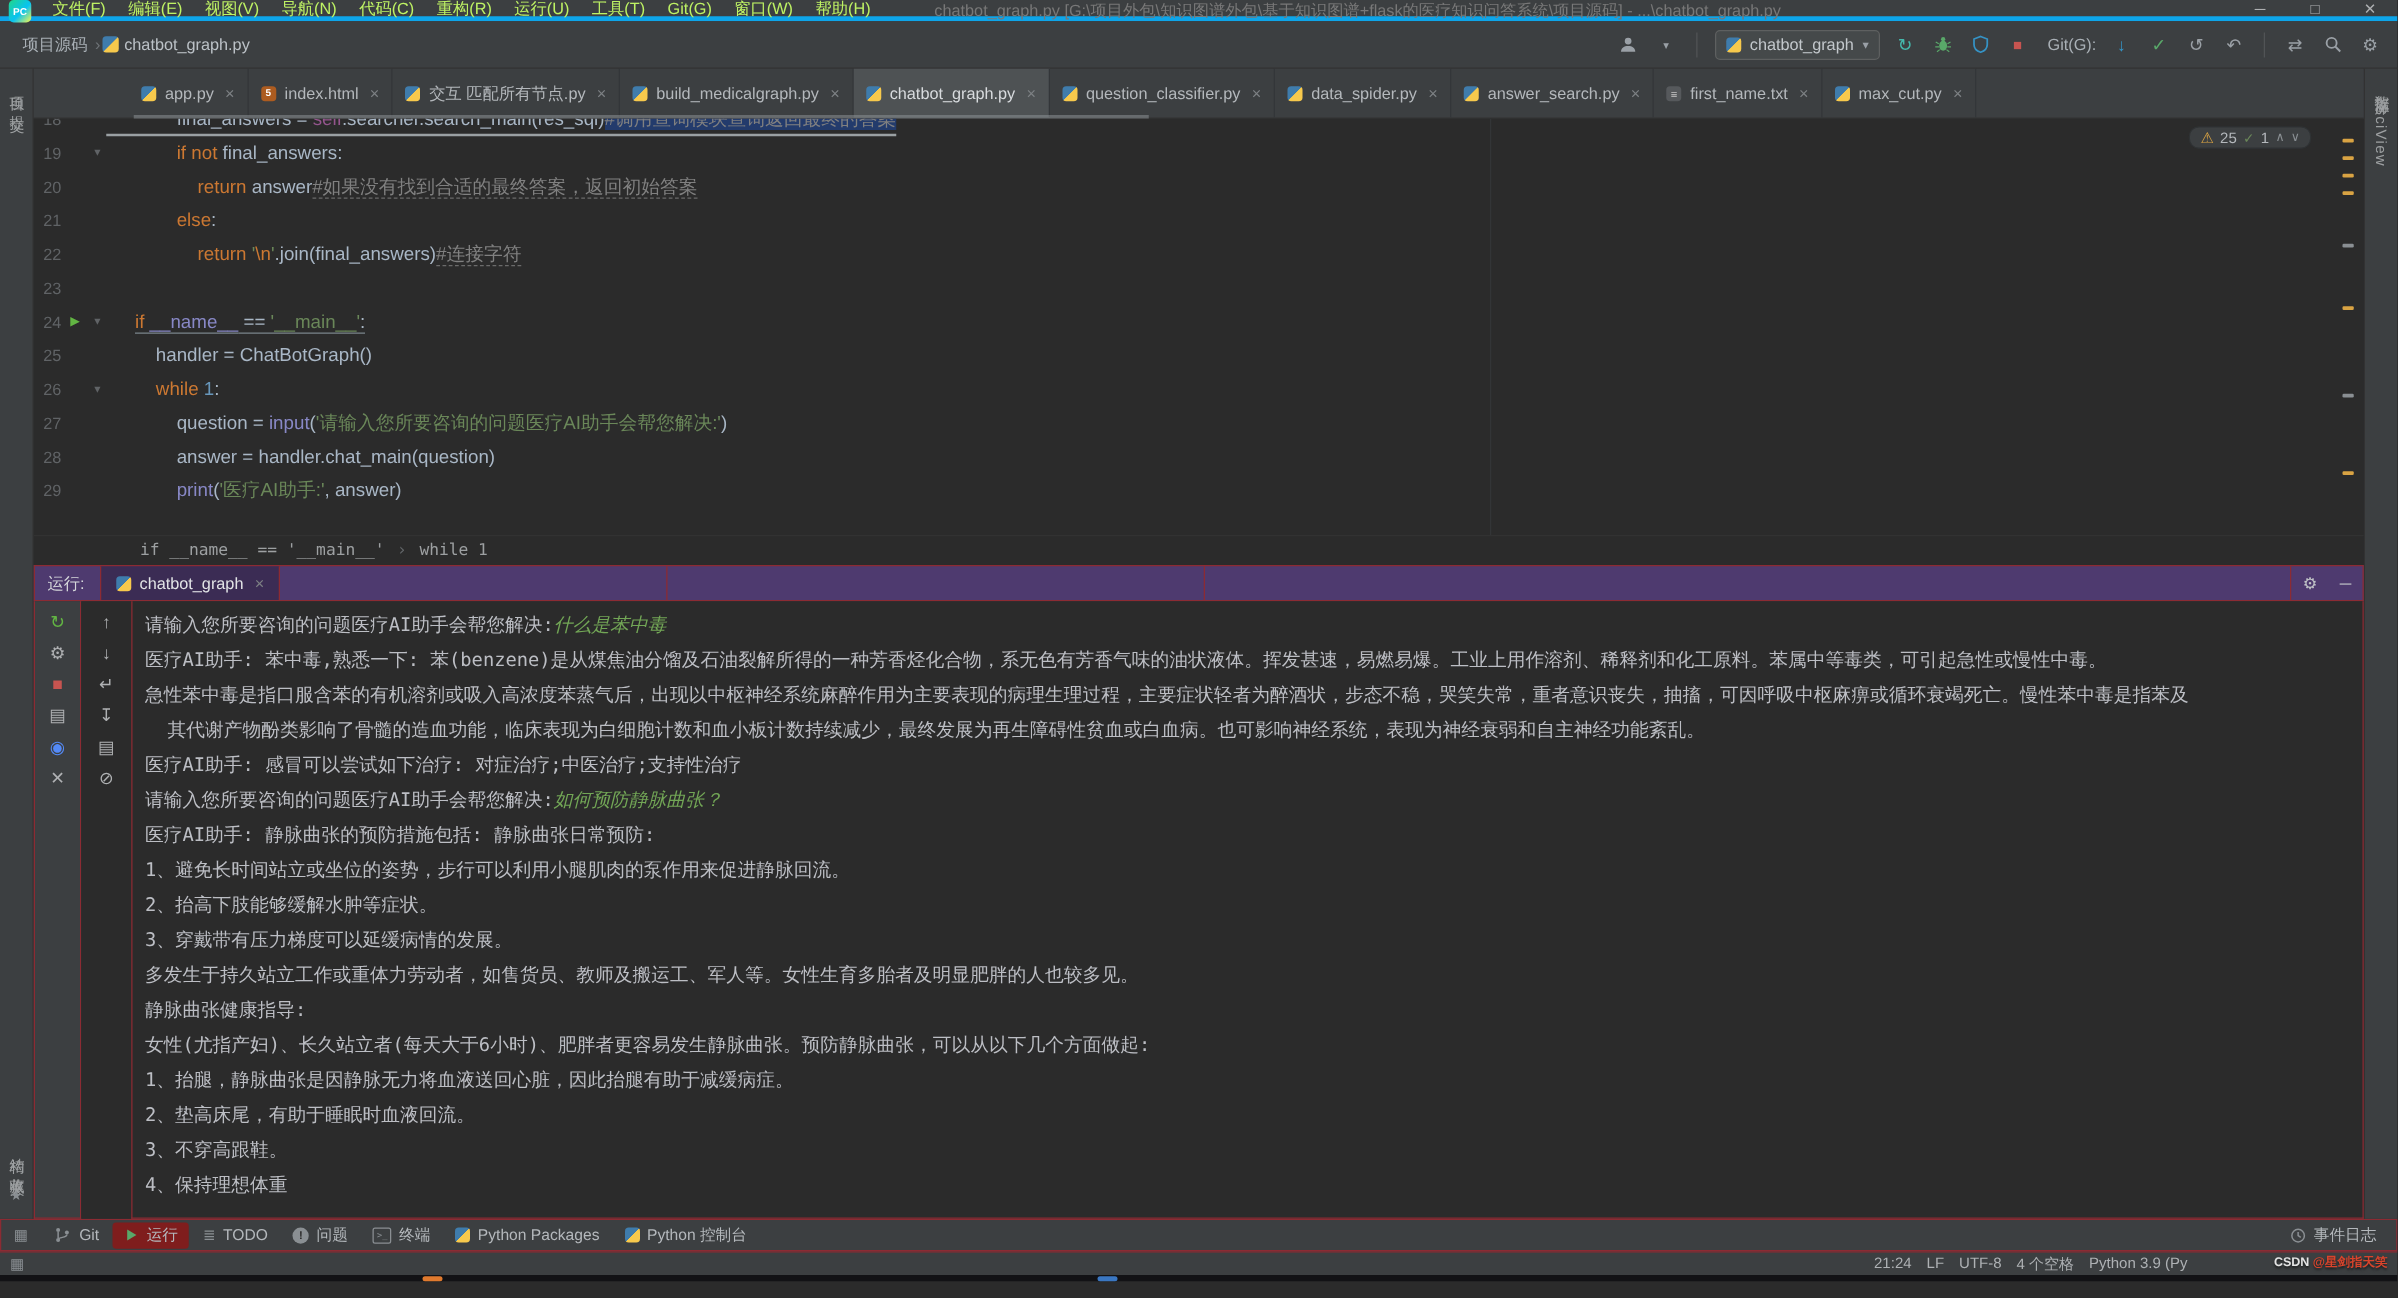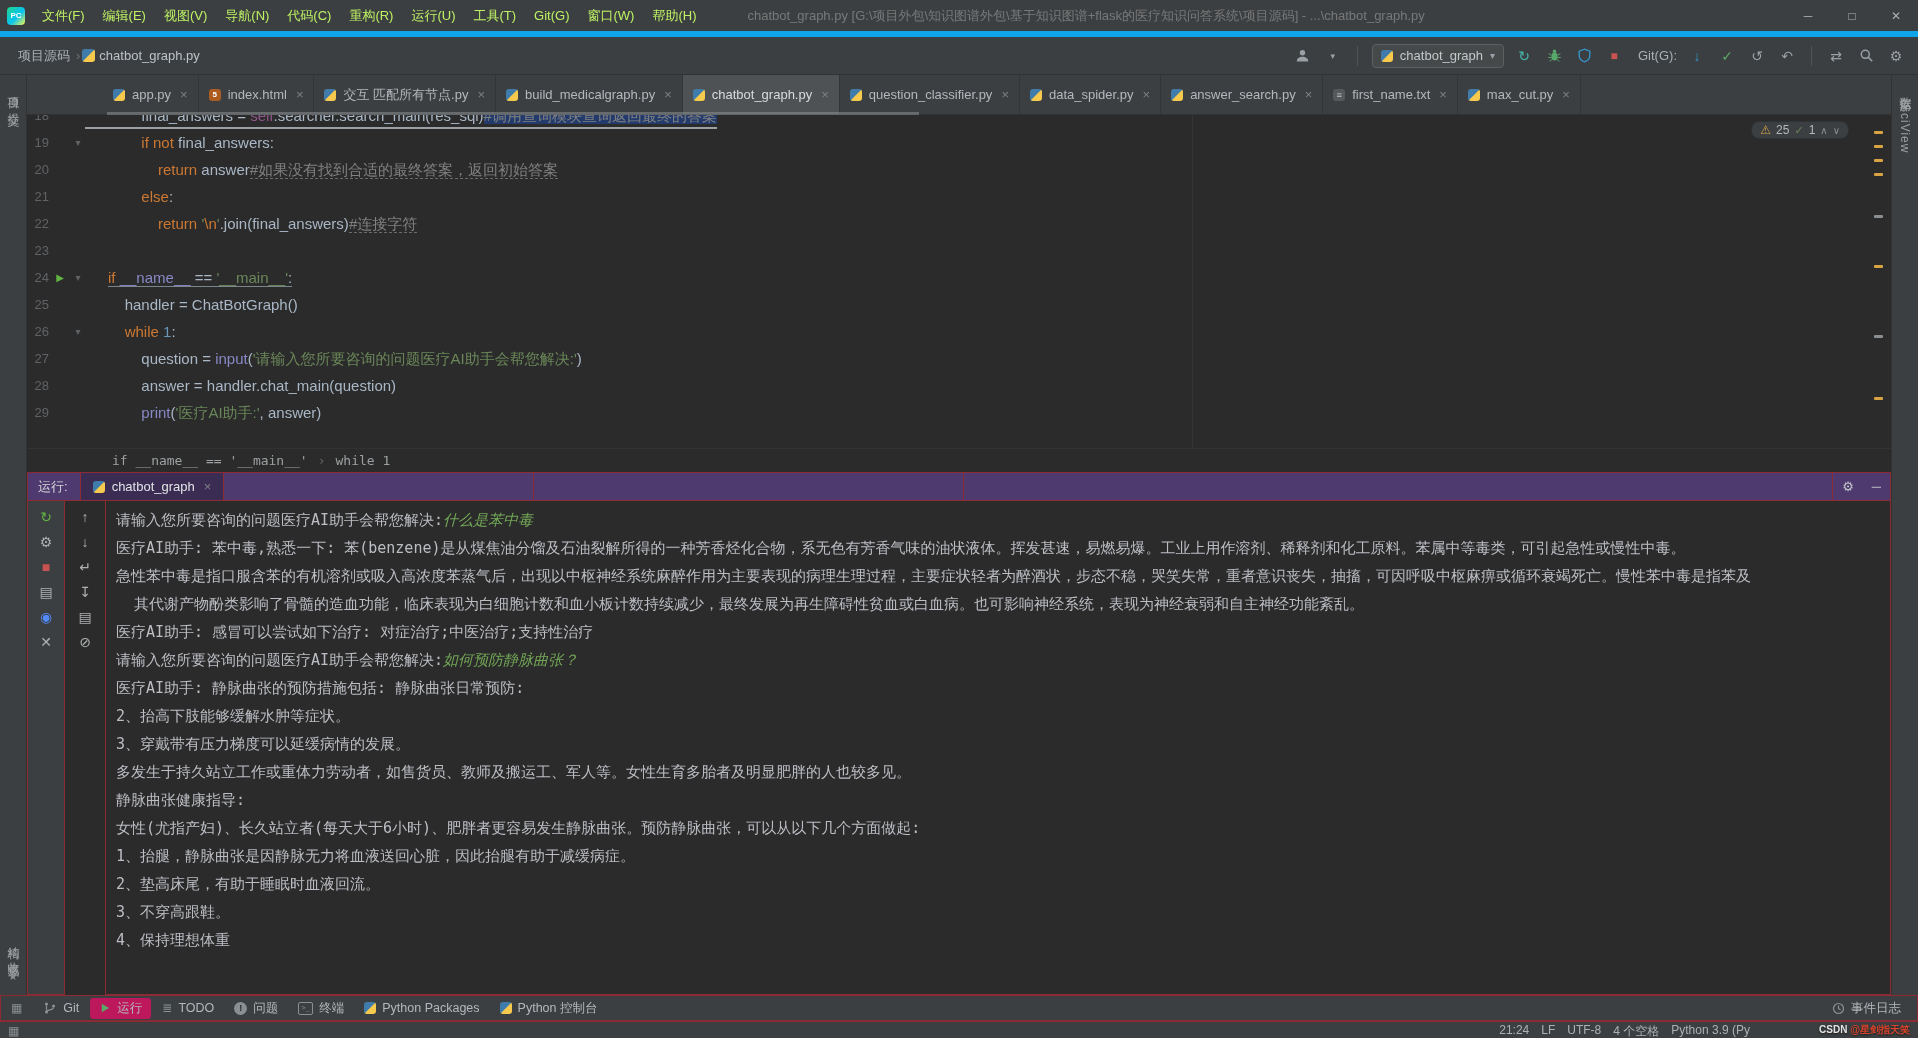--- a/index.html
+++ b/index.html
@@ -1,20 +1,20 @@
 <!DOCTYPE html>
 <html><head>
 <meta charset="utf-8">
 <style>
   *{margin:0;padding:0;box-sizing:border-box}
   html,body{width:1918px;height:1038px;overflow:hidden}
   body{background:#2b2b2b;font-family:"Liberation Sans",sans-serif;color:#bbbbbb;font-size:13px;position:relative}
   .spacer{flex:1}
   
-  .titlebar{height:37px;background:#3c3f41;display:flex;align-items:center;border-bottom:6px solid #0ea5e9}
+  .titlebar{height:17px;background:#3c3f41;display:flex;align-items:flex-start;border-bottom:4px solid #0ea5e9}
   .app-icon{width:18px;height:18px;margin:0 8px 0 7px;border-radius:4px;background:linear-gradient(135deg,#21d789,#07c3f2 55%,#fcf84a);color:#fff;font-size:8px;font-weight:bold;display:flex;align-items:center;justify-content:center}
   .menubar{display:flex;height:100%;align-items:center}
   .menu-item{padding:0 9px;color:#bef264;cursor:default;line-height:30px}
   .win-title{margin-left:42px;color:#787878;white-space:nowrap;overflow:hidden;max-width:900px}
   .win-controls{display:flex;height:100%}
   .win-btn{width:44px;height:100%;display:flex;align-items:center;justify-content:center;color:#aeb0b2;font-size:12px}
   
   .navbar{height:38px;background:#3c3f41;border-bottom:1px solid #323232;display:flex;align-items:center;padding:0 12px 0 14px}
   .nav-crumb{color:#a9b0b6;padding:2px 4px}
   .nav-crumb.light{color:#bcc2c7}
@@ -93,21 +93,21 @@
   .ticon{font-size:14px;color:#afb1b3;line-height:1}
   
   .console{flex:1;background:#2b2b2b;border:1px solid #8c2b33;border-top:none;overflow:hidden;padding:5px 0 0 10px}
   .cline{height:28px;line-height:28px;font-family:"DejaVu Sans Mono",monospace;font-size:15px;color:#bcbec4;white-space:pre}
   .cline .in{color:#72a656;font-style:italic}
   
   .bottombar{height:26px;background:#3c3f41;border:1px solid #8c2b33;display:flex;align-items:center;padding:0 10px;font-size:12.5px;gap:2px}
   .bb-grid,.sb-grid{color:#8a8f93;font-size:12px;margin-right:10px}
   .bb-items{display:flex;align-items:center;gap:2px}
   .bb-item{display:flex;align-items:center;gap:6px;padding:2px 9px;color:#b4b8bc;border-radius:3px}
-  .bb-item.active{background:#be185d}
+  .bb-item.active{background:#7f1d1d}
   .bico{display:inline-flex;align-items:center}
   .bico.gly{color:#8a8f93;font-size:12px}
   .prob-ico{width:13px;height:13px;border-radius:50%;background:#8a8f93;color:#2b2b2b;font-size:9px;font-weight:bold;display:inline-flex;align-items:center;justify-content:center}
   .term-ico{width:15px;height:13px;border:1px solid #8a8f93;border-radius:2px;color:#8a8f93;font-size:7px;font-family:"DejaVu Sans Mono",monospace;display:inline-flex;align-items:center;justify-content:center}
   .bb-right{display:flex;align-items:center;gap:6px;color:#b4b8bc;padding-right:6px}
   
   .statusbar{height:19px;background:#3c3f41;border-top:1px solid #8c2b33;display:flex;align-items:center;padding:0 8px;font-size:12px;color:#aeb1b4;position:relative}
   .sb-items{margin-left:auto;display:flex;gap:12px;padding-right:160px;white-space:nowrap}
   .watermark{position:absolute;right:8px;top:1px;font-size:10px;font-weight:bold;text-shadow:0 1px 2px rgba(0,0,0,.6);white-space:nowrap}
   .wm1{color:#e3e3e3}
@@ -341,20 +341,21 @@
             <span class="ticon">⊘</span>
           </div>
         <div class="console">
             <div class="cline"><span>请输入您所要咨询的问题医疗AI助手会帮您解决:</span><span class="in">什么是苯中毒</span></div>
             <div class="cline"><span>医疗AI助手: 苯中毒,熟悉一下: 苯(benzene)是从煤焦油分馏及石油裂解所得的一种芳香烃化合物，系无色有芳香气味的油状液体。挥发甚速，易燃易爆。工业上用作溶剂、稀释剂和化工原料。苯属中等毒类，可引起急性或慢性中毒。</span></div>
             <div class="cline"><span>急性苯中毒是指口服含苯的有机溶剂或吸入高浓度苯蒸气后，出现以中枢神经系统麻醉作用为主要表现的病理生理过程，主要症状轻者为醉酒状，步态不稳，哭笑失常，重者意识丧失，抽搐，可因呼吸中枢麻痹或循环衰竭死亡。慢性苯中毒是指苯及</span></div>
             <div class="cline"><span>  其代谢产物酚类影响了骨髓的造血功能，临床表现为白细胞计数和血小板计数持续减少，最终发展为再生障碍性贫血或白血病。也可影响神经系统，表现为神经衰弱和自主神经功能紊乱。</span></div>
             <div class="cline"><span>医疗AI助手: 感冒可以尝试如下治疗: 对症治疗;中医治疗;支持性治疗</span></div>
             <div class="cline"><span>请输入您所要咨询的问题医疗AI助手会帮您解决:</span><span class="in">如何预防静脉曲张？</span></div>
             <div class="cline"><span>医疗AI助手: 静脉曲张的预防措施包括: 静脉曲张日常预防:</span></div>
+            <div class="cline"><span>1、避免长时间站立或坐位的姿势，步行可以利用小腿肌肉的泵作用来促进静脉回流。</span></div>
             <div class="cline"><span>2、抬高下肢能够缓解水肿等症状。</span></div>
             <div class="cline"><span>3、穿戴带有压力梯度可以延缓病情的发展。</span></div>
             <div class="cline"><span>多发生于持久站立工作或重体力劳动者，如售货员、教师及搬运工、军人等。女性生育多胎者及明显肥胖的人也较多见。</span></div>
             <div class="cline"><span>静脉曲张健康指导:</span></div>
             <div class="cline"><span>女性(尤指产妇)、长久站立者(每天大于6小时)、肥胖者更容易发生静脉曲张。预防静脉曲张，可以从以下几个方面做起:</span></div>
             <div class="cline"><span>1、抬腿，静脉曲张是因静脉无力将血液送回心脏，因此抬腿有助于减缓病症。</span></div>
             <div class="cline"><span>2、垫高床尾，有助于睡眠时血液回流。</span></div>
             <div class="cline"><span>3、不穿高跟鞋。</span></div>
             <div class="cline"><span>4、保持理想体重</span></div>
           </div>

